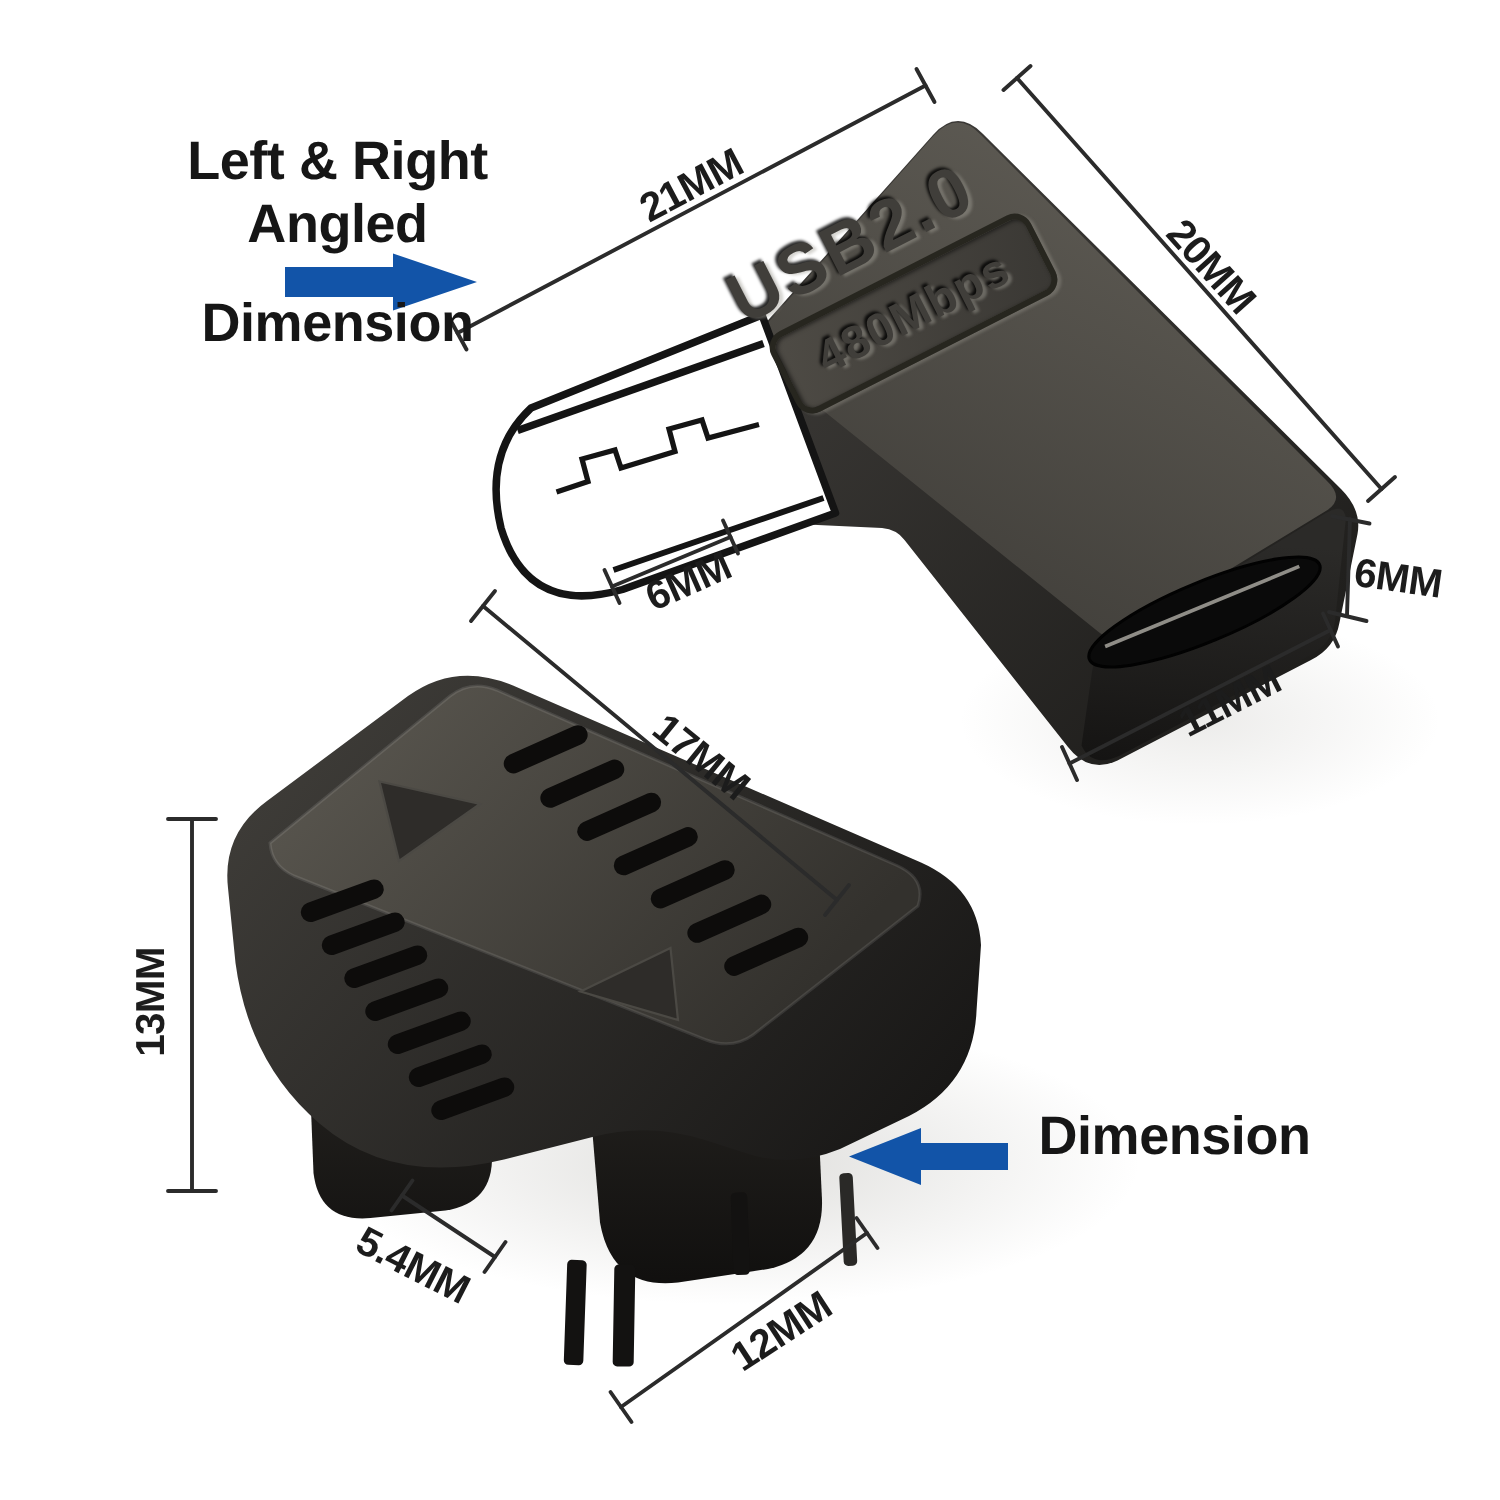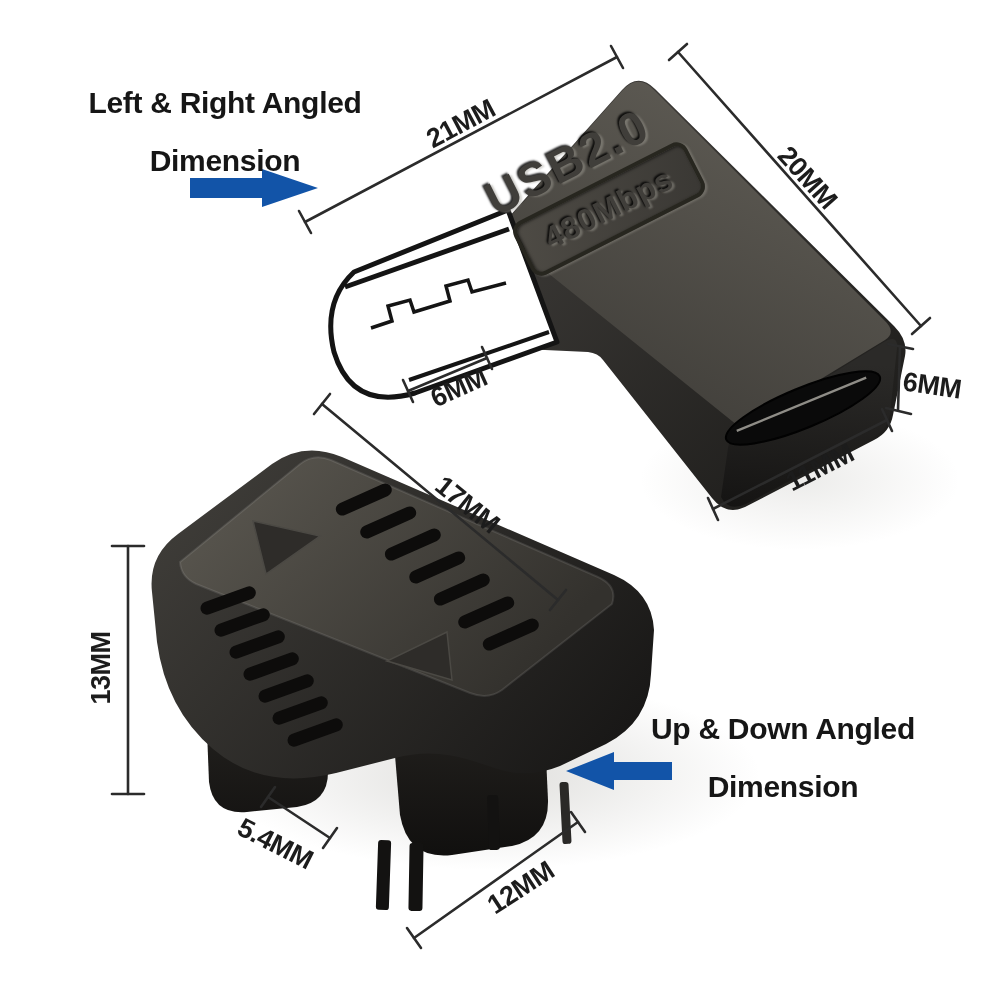--- a/index.html
+++ b/index.html
@@ -6,21 +6,21 @@
   body{
     width:1000px;height:1000px;position:relative;overflow:hidden;
     background:#ffffff;
     font-family:"Liberation Sans","DejaVu Sans",sans-serif;
   }
   .stage{position:absolute;inset:0;}
   svg.art{position:absolute;left:0;top:0;}
 
   .callout{
     position:absolute;text-align:center;
-    font-weight:700;color:#161616;font-size:30px;letter-spacing:-0.3px;
+    font-weight:700;color:#161616;font-size:36px;letter-spacing:-0.3px;
   }
   .callout .line2{margin-top:24px;}
 
   .dim-label{
     position:absolute;white-space:nowrap;
     font-weight:700;color:#1c1c1c;font-size:27px;letter-spacing:-0.5px;
     transform:translate(-50%,-50%) rotate(var(--r,0deg));
   }
 
   .emboss-spec{
@@ -191,21 +191,20 @@
 
     <polygon points="190,178 262,178 262,169 318,188 262,207 262,198 190,198" fill="#1254a8"></polygon>
     <polygon points="672,762 614,762 614,752 566,771 614,790 614,780 672,780" fill="#1254a8"></polygon>
   </svg>
 
   <div class="callout" style="left:75px;top:86px;width:300px;">
     <div class="line1">Left &amp; Right Angled</div>
     <div class="line2">Dimension</div>
   </div>
   <div class="callout" style="left:633px;top:712px;width:300px;">
-    <div class="line1">Up &amp; Down Angled</div>
     <div class="line2">Dimension</div>
   </div>
 
   <div class="emboss-spec">USB2.0</div>
   <div class="speed-plate">
     <span class="emboss-speed">480Mbps</span>
   </div>
 
   <div class="dim-label" style="left:461px;top:124px;--r:-28deg;">21MM</div>
   <div class="dim-label" style="left:807px;top:178px;--r:48deg;">20MM</div>

